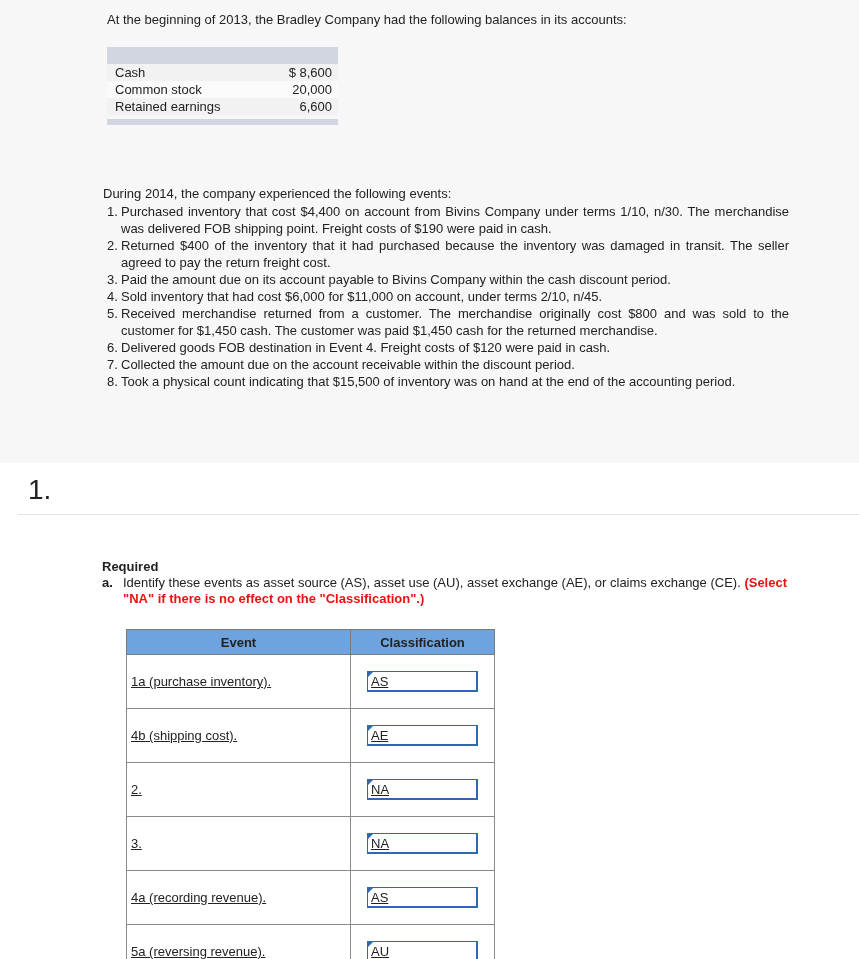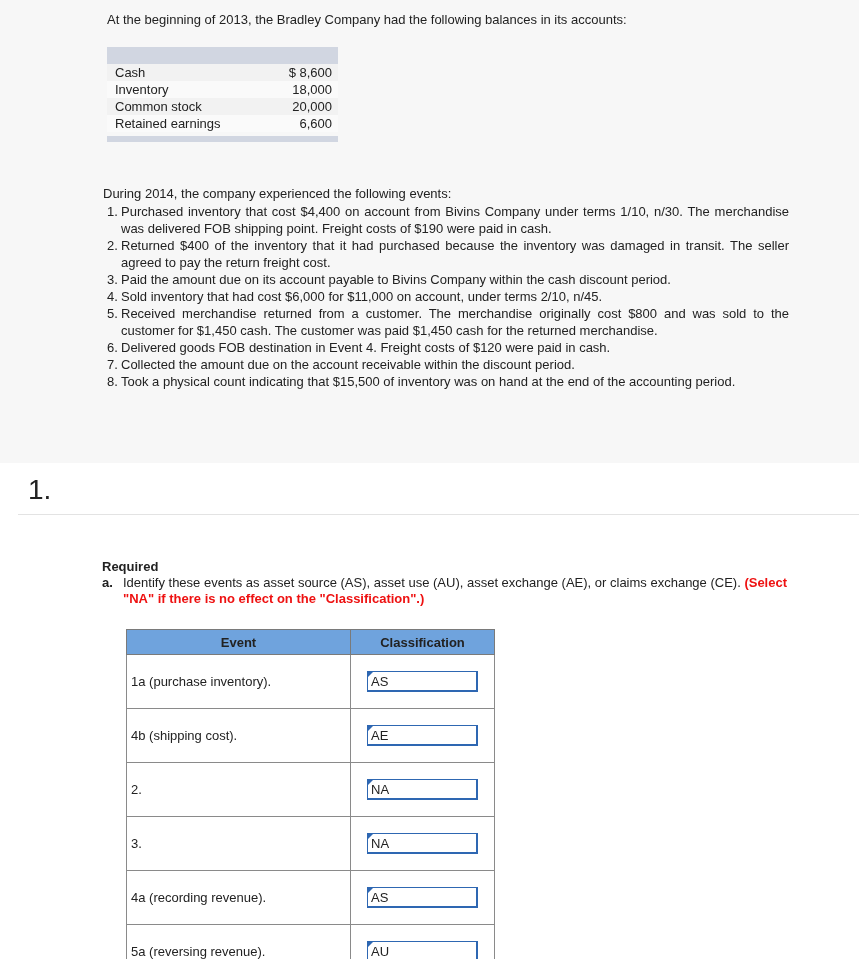--- a/index.html
+++ b/index.html
@@ -17,44 +17,40 @@
   .events .num{width:14px;flex:none;}
   .events .txt{flex:1;}
   .qnum{position:absolute;left:28px;top:474px;font-size:28px;color:#222;}
   .divider{position:absolute;left:18px;top:514px;width:841px;height:1px;background:#e3e3e3;}
   .required{position:absolute;left:102px;top:559px;font-size:13px;font-weight:bold;color:#222;}
   .req-a{position:absolute;left:102px;top:575px;width:690px;font-size:13px;line-height:16px;display:flex;}
   .req-a .lbl{font-weight:bold;width:21px;flex:none;}
   .req-a .note{color:#ee1111;font-weight:bold;}
   table.cls{position:absolute;left:126px;top:629px;border-collapse:collapse;font-size:13px;}
   table.cls th{background:#6fa3dd;height:24px;border:1px solid #7a7a7a;font-weight:bold;color:#222;padding:0 12px;}
-  table.cls td{height:23px;border:1px solid #8a8a8a;padding:0 4px;}
+  table.cls td{height:23px;border:1px solid #8a8a8a;padding:0 4px;text-decoration:underline;}
   table.cls td.ev{width:215px;}
   table.cls td.sel{width:105px;padding:0;border:1px solid #8a8a8a;}
   .selbox{position:relative;height:21px;border:2px solid #2e67b2;border-width:1px 2px 2px 1px;border-color:#2e67b2;margin:16px;display:flex;align-items:center;padding-left:3px;box-sizing:border-box;width:111px;}
   .tri{position:absolute;left:0;top:0;width:0;height:0;border-top:5px solid #2e67b2;border-right:5px solid transparent;}
   .dd{position:absolute;right:0;top:0;width:19px;height:100%;border-left:1px solid #2e67b2;display:flex;align-items:center;justify-content:center;}
   .dd span{width:0;height:0;border-left:5px solid transparent;border-right:5px solid transparent;border-top:6px solid #2e67b2;}
 </style>
 </head>
 <body>
 
 <div class="top-panel">
   <div class="intro">At the beginning of 2013, the Bradley Company had the following balances in its accounts:</div>
 
   <div class="bal-table">
     <div class="bal-head"></div>
     <div>
       <div class="bal-row">
           <span>Cash</span>
           <span>$ 8,600</span>
-        </div>
-      <div class="bal-row">
-          <span>Inventory</span>
-          <span>18,000</span>
         </div>
       <div class="bal-row">
           <span>Common stock</span>
           <span>20,000</span>
         </div>
       <div class="bal-row">
           <span>Retained earnings</span>
           <span>6,600</span>
         </div>
     </div>

